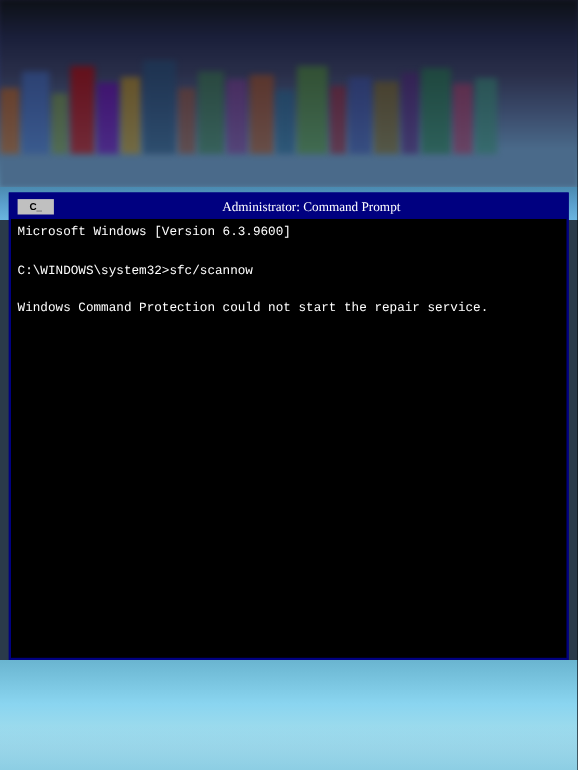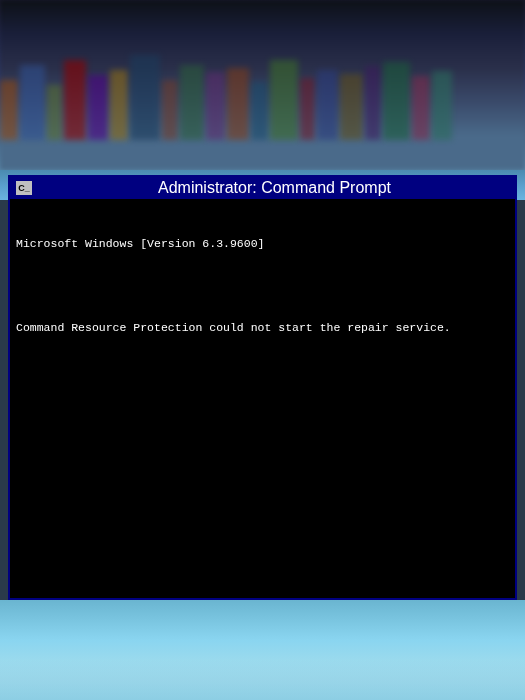--- a/index.html
+++ b/index.html
@@ -83,37 +83,37 @@
     .cmd-titlebar {
       background: #000080;
       display: flex;
       align-items: center;
       padding: 2px 6px;
       height: 22px;
       position: relative;
     }
 
     .cmd-icon {
-      width: 16px;
+      width: 33px;
       height: 14px;
       background: #c0c0c0;
       margin-right: 8px;
       display: flex;
       align-items: center;
       justify-content: center;
       font-size: 9px;
       color: #000;
       font-weight: bold;
       flex-shrink: 0;
     }
 
     .cmd-title {
       color: white;
-      font-size: 16px;
-      font-family: Liberation Sans, sans-serif;
+      font-size: 12px;
+      font-family: Liberation Serif, serif;
       font-weight: normal;
       flex: 1;
       text-align: center;
     }
 
     
     .cmd-content {
       background: #000000;
       padding: 4px 6px;
       height: calc(100% - 22px);
@@ -123,21 +123,20 @@
     .cmd-line {
       font-family: "Lucida Console", "Courier New", monospace;
       font-size: 11.5px;
       color: #c0c0c0;
       line-height: 1.5;
       white-space: pre;
     }
 
     .cmd-line.bright {
       color: #ffffff;
-      margin-top: 32px;
     }
 
     
     .bottom-area {
       position: absolute;
       bottom: 0;
       left: 0;
       width: 100%;
       height: 100px;
       background: linear-gradient(180deg,
@@ -196,19 +195,20 @@
   <div class="cmd-titlebar">
     <div class="cmd-icon">
       <span>C_</span>
     </div>
     <div class="cmd-title">Administrator: Command Prompt</div>
   </div>
 
   <div class="cmd-content">
     <div class="cmd-line bright">Microsoft Windows [Version 6.3.9600]</div>
     <div class="cmd-line">&nbsp;</div>
+    <div class="cmd-line bright">C:\WINDOWS\system32&gt;sfc/scannow</div>
     <div class="cmd-line">&nbsp;</div>
-    <div class="cmd-line bright">Command Resource Protection could not start the repair service.</div>
+    <div class="cmd-line bright">Windows Command Protection could not start the repair service.</div>
     <div class="cmd-line">&nbsp;</div>
   </div>
 </div>
 
 <div class="bottom-area"></div>
 
 </body></html>

